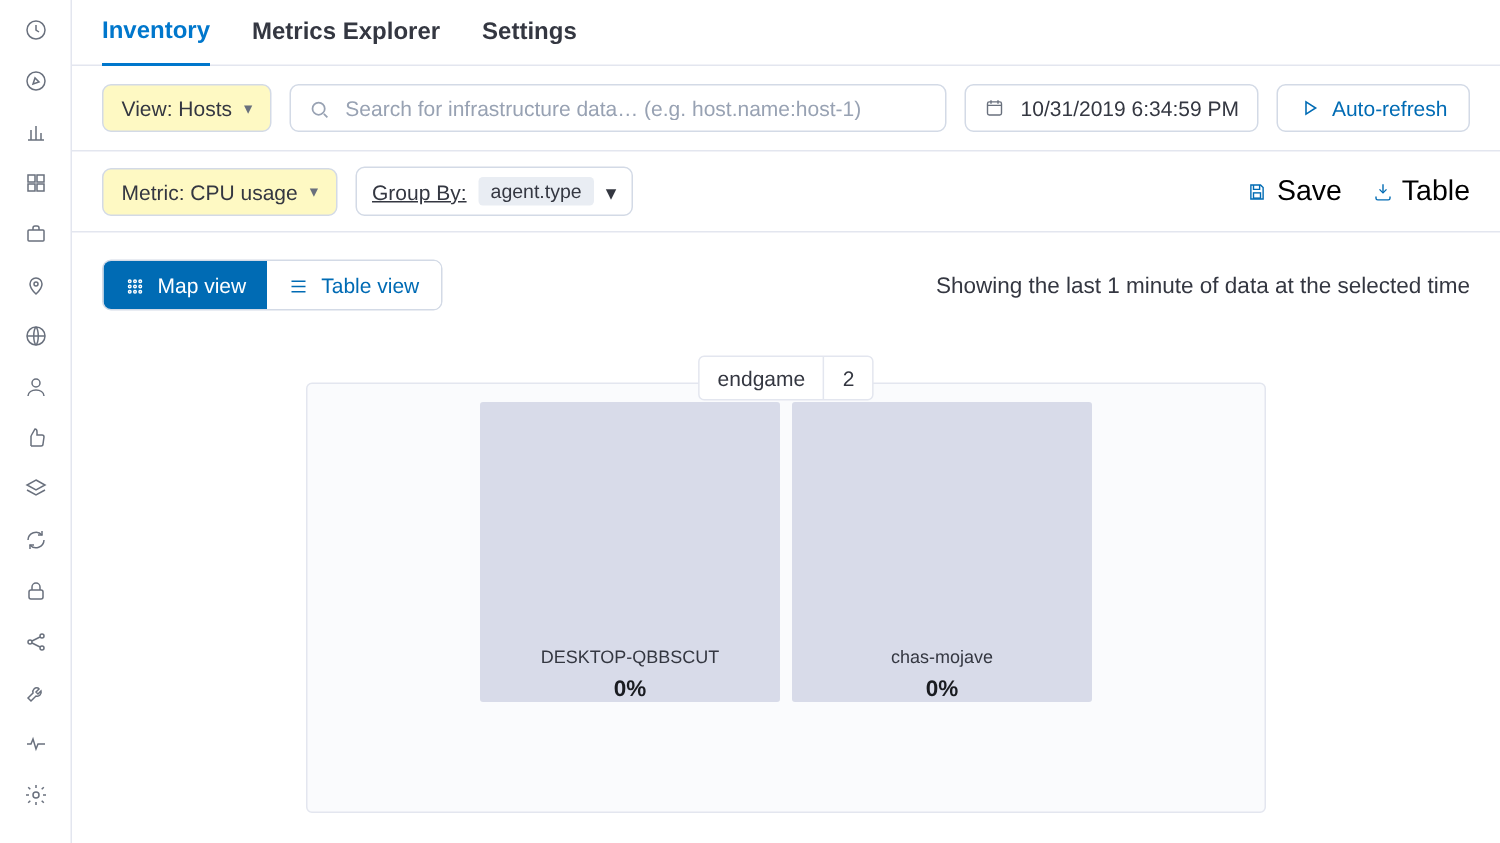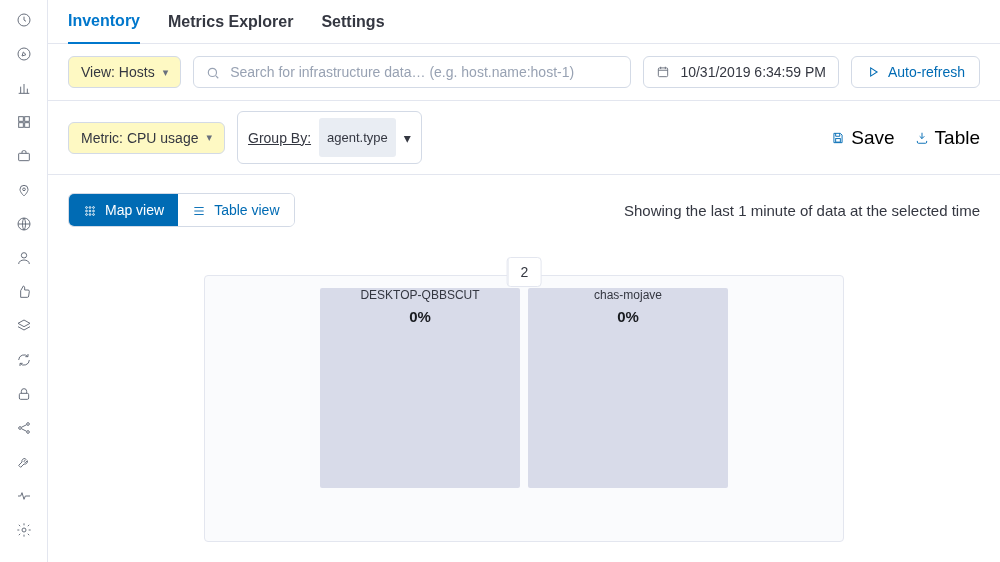--- a/index.html
+++ b/index.html
@@ -110,21 +110,21 @@
     cursor:pointer;
   }
   .groupby {
     display:inline-flex; align-items:center; gap:8px;
     border:1px solid #d3dae6; border-radius:6px;
     padding:6px 10px; cursor:pointer;
   }
   .groupby .gb-label { text-decoration: underline; color:#343741; }
   .chip {
     background:#e9edf3; border-radius:3px;
-    padding:12px 8px; font-size:13px;
+    padding:2px 8px; font-size:13px;
   }
   .right-actions { margin-left:auto; display:flex; gap:20px; }
   .link-btn {
     display:inline-flex; align-items:center; gap:6px;
     color:#000000; cursor:pointer; font-size:19px;
   }
   .link-btn svg { stroke:#006bb4; fill:none; stroke-width:1.6; }
   
   .view-row {
     display:flex; align-items:center;
@@ -187,21 +187,21 @@
     padding:6px 12px;
   }
   .host-tile {
     width: 200px;
     height: 200px;
     background:#d8dbe9;
     border-radius:2px;
     display:flex;
     flex-direction:column;
     align-items:center;
-    justify-content:flex-start;
+    justify-content:flex-end;
     gap:6px;
     cursor:pointer;
   }
   .host-tile .hname { font-size:12px; color:#343741; }
   .host-tile .hval { font-size:15px; font-weight:700; color:#1a1c21; }
   
   .i16 { width:16px; height:16px; }
   .i14 { width:14px; height:14px; }
 </style>
 </head>
@@ -405,20 +405,21 @@
           </svg>
         <span>Table view</span>
       </div>
     </div>
     <div class="status-text">Showing the last 1 minute of data at the selected time</div>
   </div>
 
   <div class="map-wrap">
     <div class="group-box">
       <div class="group-label">
+        <span class="gname">endgame</span>
         <span class="gcount">2</span>
       </div>
       <div class="host-tile">
         <div class="hname">DESKTOP-QBBSCUT</div>
         <div class="hval">0%</div>
       </div>
       <div class="host-tile">
         <div class="hname">chas-mojave</div>
         <div class="hval">0%</div>
       </div>

